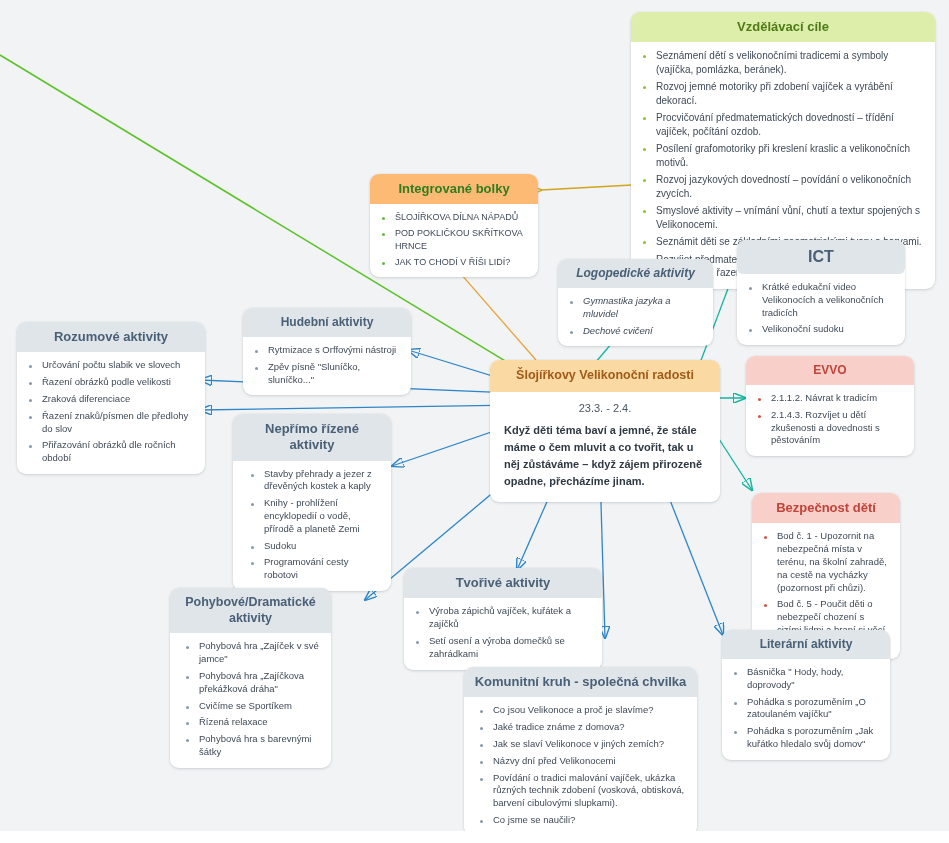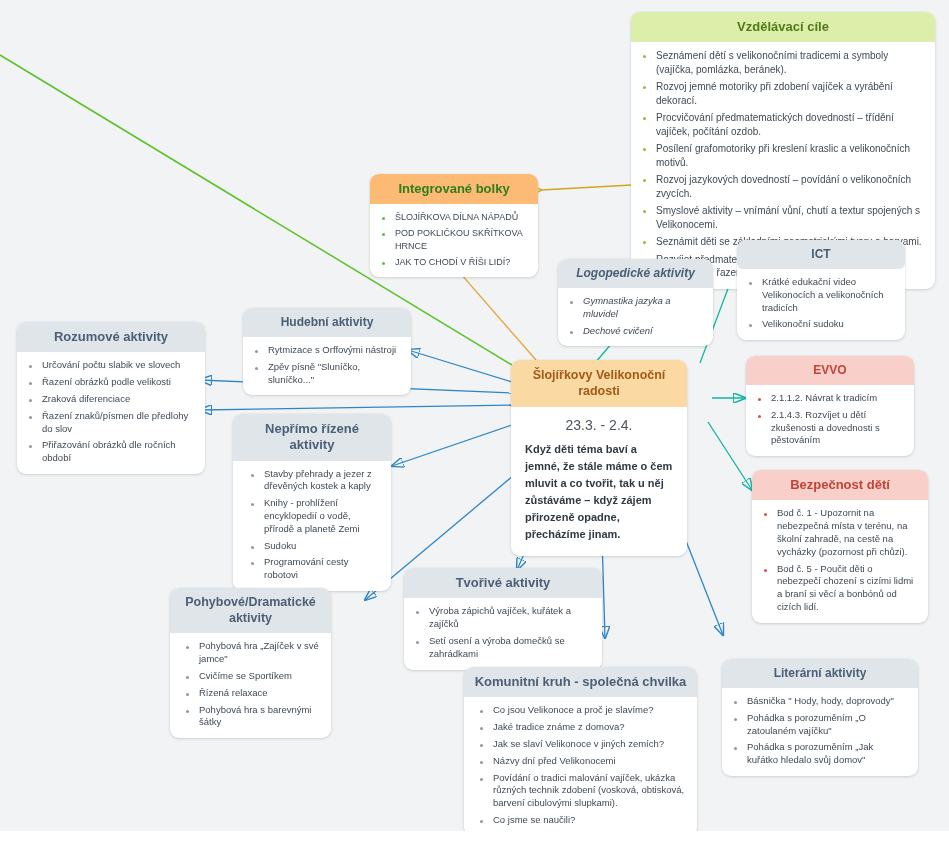--- a/index.html
+++ b/index.html
@@ -80,21 +80,21 @@
   .t-red li::before { background: #d1564a; }
 
   
   .t-orange .hdr { background: #fbd9a3; color: #a05b18; }
   .center-body {
     padding: 8px 14px 12px;
     color: #37414d;
   }
   .center-date {
     text-align: center;
-    font-size: 14px;
+    font-size: 11px;
     color: #4a5560;
     margin: 2px 0 8px;
   }
   .center-desc {
     font-size: 11px;
     font-weight: bold;
     line-height: 1.55;
     color: #2f3943;
   }
 </style>
@@ -175,44 +175,44 @@
 
   <div class="node t-gray" style="left:558px; top:259px; width:155px; font-size:9.5px;font-style:italic;">
     <div class="hdr" style="font-size:12px;">Logopedické aktivity</div>
     <ul>
       <li>Gymnastika jazyka a mluvidel</li>
       <li>Dechové cvičení</li>
     </ul>
   </div>
 
   <div class="node t-gray" style="left:737px; top:240px; width:168px; font-size:9.5px;">
-    <div class="hdr" style="font-size:12px;border-radius:6px;">ICT</div>
+    <div class="hdr" style="font-size:16px;border-radius:6px;">ICT</div>
     <ul>
       <li>Krátké edukační video  Velikonocích a velikonočních tradicích</li>
       <li>Velikonoční sudoku</li>
     </ul>
   </div>
 
   <div class="node t-red" style="left:746px; top:356px; width:168px; font-size:9.5px;">
     <div class="hdr" style="font-size:12px;">EVVO</div>
     <ul>
       <li>2.1.1.2. Návrat k tradicím</li>
       <li>2.1.4.3. Rozvíjet u dětí zkušenosti a dovednosti s pěstováním</li>
     </ul>
   </div>
 
-  <div class="node t-red" style="left:752px; top:470px; width:176px; font-size:9.5px;">
+  <div class="node t-red" style="left:752px; top:493px; width:148px; font-size:9.5px;">
     <div class="hdr" style="font-size:13px;">Bezpečnost dětí</div>
     <ul>
       <li>Bod č. 1 - Upozornit na nebezpečná místa v terénu, na školní zahradě, na cestě na vycházky (pozornost při chůzi).</li>
       <li>Bod č. 5 - Poučit děti o nebezpečí chození s cizími lidmi a braní si věcí a bonbónů od cizích lidí.</li>
     </ul>
   </div>
 
-  <div class="node t-gray" style="left:722px; top:659px; width:196px; font-size:9.5px;">
+  <div class="node t-gray" style="left:722px; top:630px; width:168px; font-size:9.5px;">
     <div class="hdr" style="font-size:12px;">Literární aktivity</div>
     <ul>
       <li>Básnička " Hody, hody, doprovody"</li>
       <li>Pohádka s porozuměním „O zatoulaném vajíčku"</li>
       <li>Pohádka s porozuměním „Jak kuřátko hledalo svůj domov"</li>
     </ul>
   </div>
 
   <div class="node t-gray" style="left:243px; top:308px; width:168px; font-size:9.5px;">
     <div class="hdr" style="font-size:12px;">Hudební aktivity</div>
@@ -240,20 +240,21 @@
       <li>Knihy - prohlížení encyklopedií o vodě,  přírodě a planetě Zemi</li>
       <li>Sudoku</li>
       <li>Programování cesty robotovi</li>
     </ul>
   </div>
 
   <div class="node t-gray" style="left:170px; top:588px; width:161px; font-size:9.5px;">
     <div class="hdr" style="font-size:12.5px;">Pohybové/Dramatické aktivity</div>
     <ul style="padding-left:14px;">
       <li>Pohybová hra  „Zajíček v své jamce"</li>
+      <li>Pohybová hra „Zajíčkova překážková dráha"</li>
       <li>Cvičíme se Sportíkem</li>
       <li>Řízená relaxace</li>
       <li>Pohybová hra s barevnými šátky</li>
     </ul>
   </div>
 
   <div class="node t-gray" style="left:404px; top:568px; width:198px; font-size:9.5px;">
     <div class="hdr" style="font-size:13px;">Tvořivé aktivity</div>
     <ul>
       <li>Výroba zápichů vajíček, kuřátek a zajíčků</li>
@@ -266,21 +267,21 @@
     <ul style="padding-left:14px;">
       <li>Co jsou Velikonoce a proč je slavíme?</li>
       <li>Jaké tradice známe z domova?</li>
       <li>Jak se slaví Velikonoce v jiných zemích?</li>
       <li>Názvy dní před Velikonocemi</li>
       <li> Povídání o tradici malování vajíček, ukázka různých technik zdobení (vosková, obtisková, barvení cibulovými slupkami).</li>
       <li>Co jsme se naučili?</li>
     </ul>
   </div>
 
-  <div class="node t-orange" style="left:511px; top:360px; width:176px;">
+  <div class="node t-orange" style="left:490px; top:360px; width:230px;">
     <div class="hdr" style="font-size:12.5px; padding:8px 8px;">Šlojířkovy Velikonoční radosti</div>
     <div class="center-body">
       <div class="center-date">23.3. - 2.4.</div>
       <div class="center-desc">Když děti téma baví a jemné, že stále máme o čem mluvit a co tvořit, tak u něj zůstáváme – když zájem přirozeně opadne, přecházíme jinam.</div>
     </div>
   </div>
 
   <div id="bottomstrip"></div>
 </div>
 

